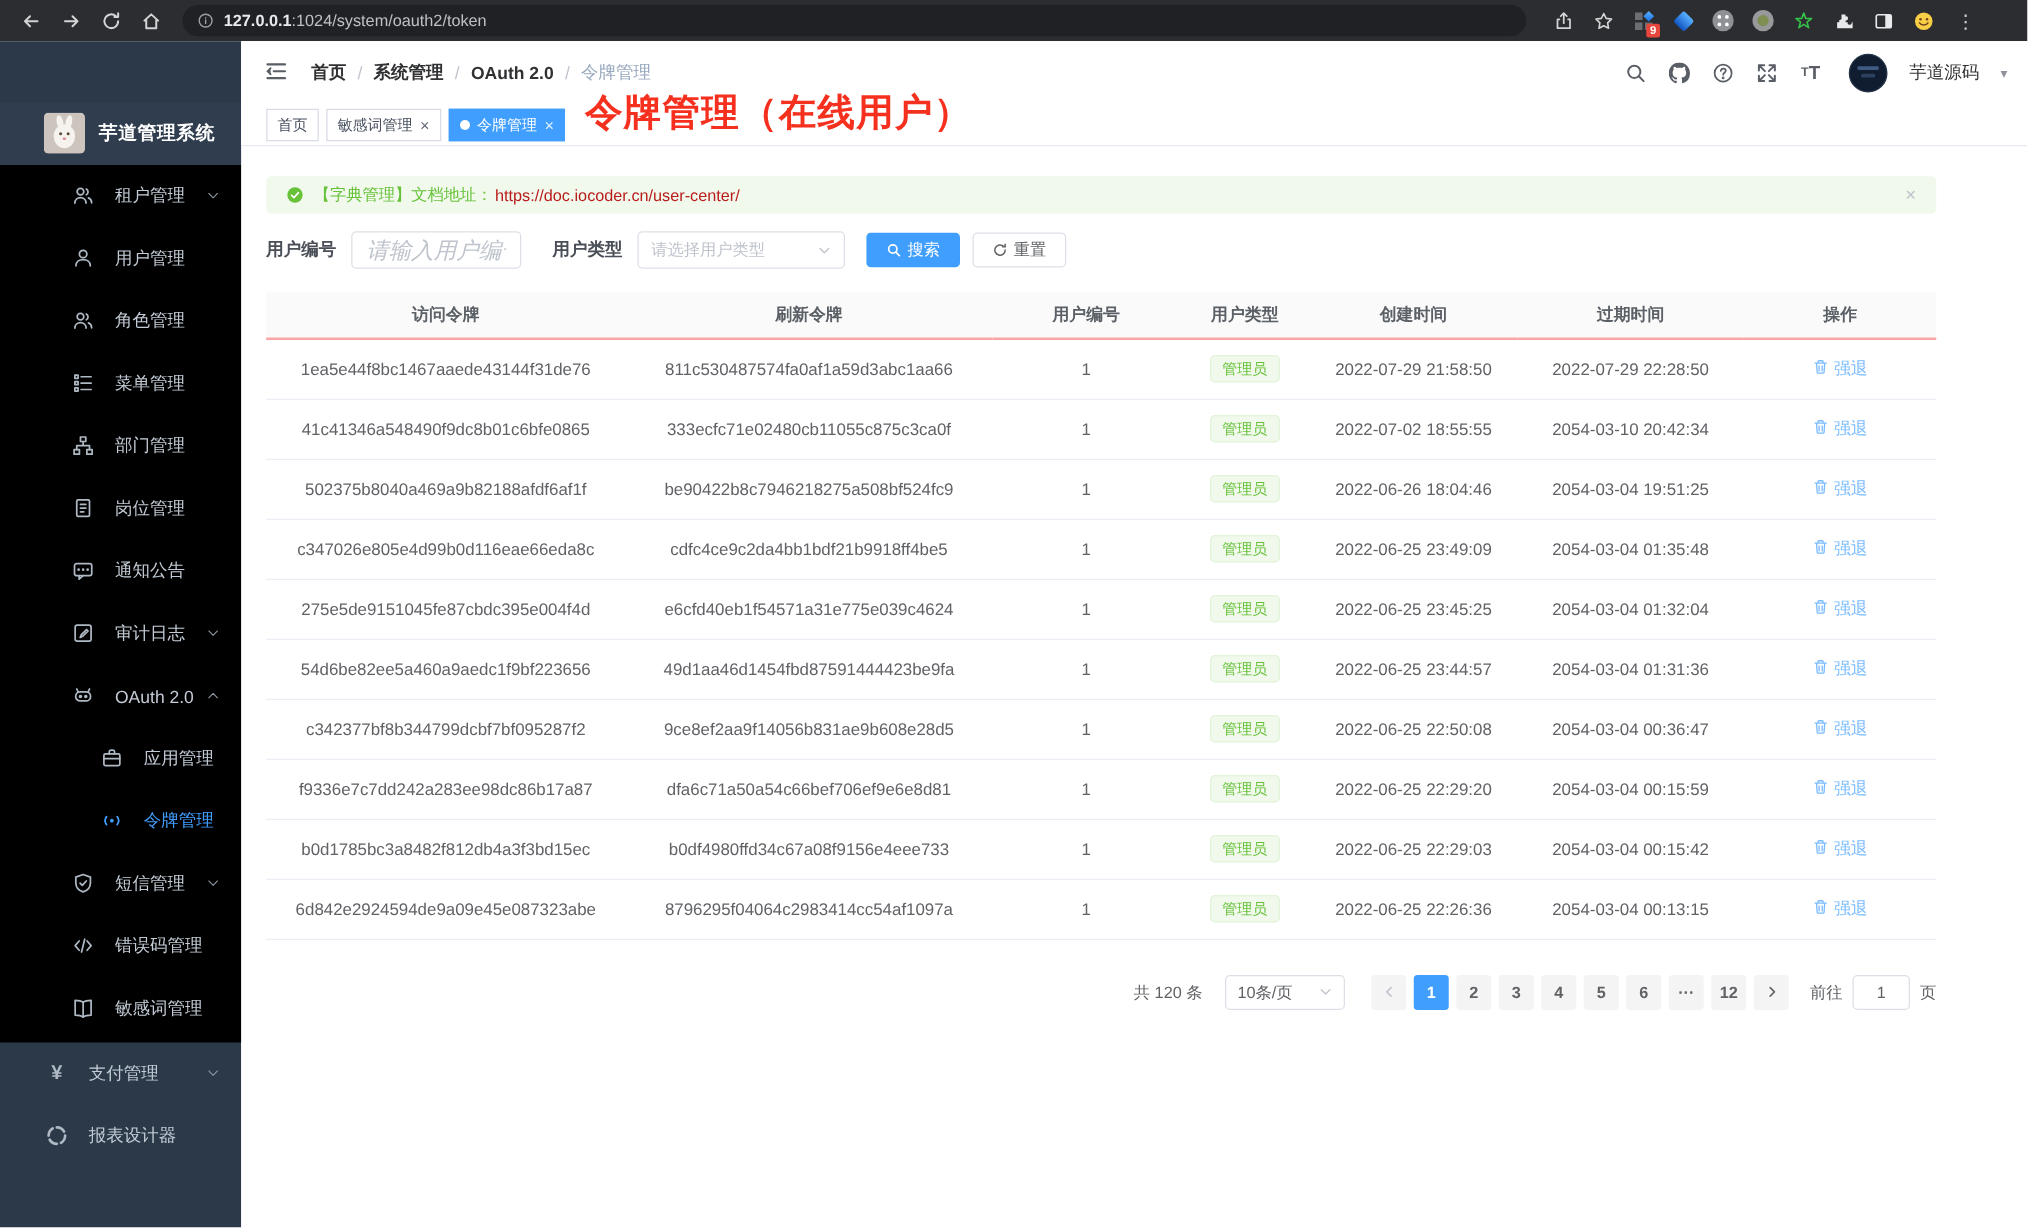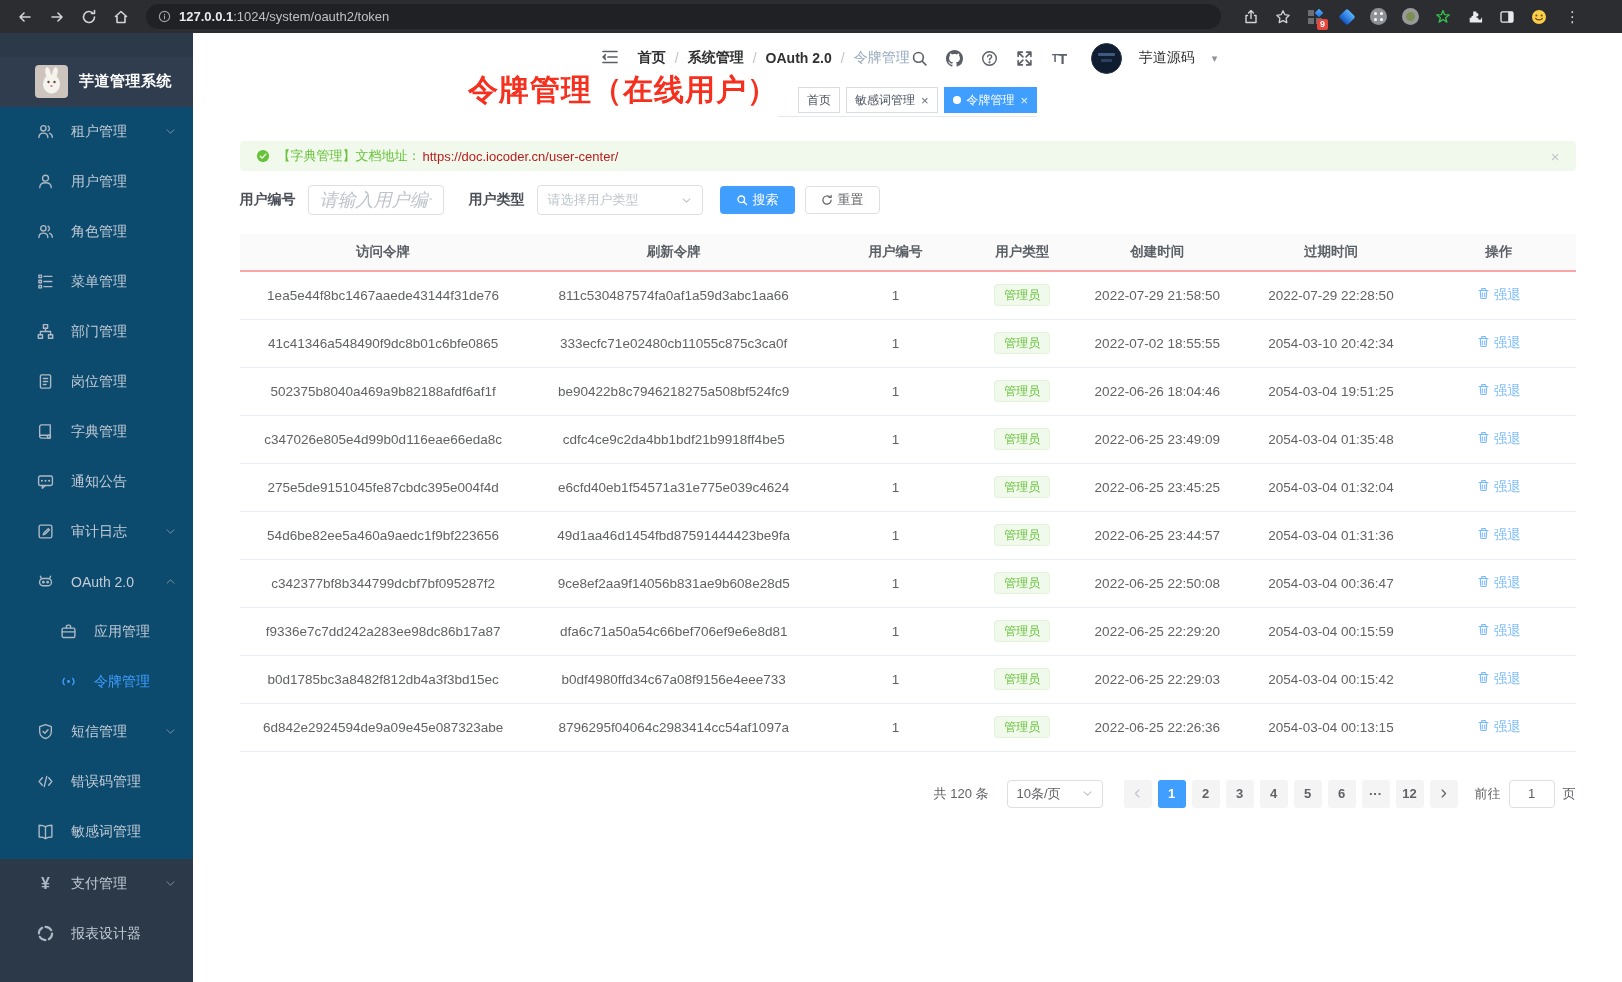--- a/index.html
+++ b/index.html
@@ -44,35 +44,35 @@
 
   
   .app { display:flex; height:949px; position:relative; }
 
   
   .sidebar { width:193px; background:#2c3949; display:flex; flex-direction:column; flex:0 0 auto;justify-content:center; }
   .logo-row { height:50px; background:#2f3d4f; display:flex; align-items:center;
     padding-left:35px; gap:11px; flex:0 0 auto; }
   .logo-img { width:33px; height:33px; border-radius:4px; overflow:hidden; flex:0 0 auto; }
   .logo-title { color:#fff; font-size:15px; font-weight:700; letter-spacing:.5px; }
-  .menu-top { background:#0c4a6e; padding-bottom:2px; }
+  .menu-top { background:#000000; padding-bottom:2px;padding-left:21px; }
   .side-item { height:50px; display:flex; align-items:center; padding-left:37px; gap:17px;
     color:#c3ccd6; font-size:14px; position:relative; cursor:pointer; }
   .side-item .s-ic { width:17px; height:17px; color:#aeb9c4; flex:0 0 auto; display:flex;
     align-items:center; justify-content:center; }
   .side-item .s-ic svg { width:17px; height:17px; }
   .side-item.sub { padding-left:60px; }
   .side-item.active { color:#409eff; }
   .side-item.active .s-ic { color:#409eff; }
   .side-chevron { position:absolute; right:17px; color:#8d98a5; display:flex; }
   .side-chevron svg { width:11px; height:11px; }
   .yen-glyph { font-size:16px; font-weight:700; line-height:1; }
 
   
-  .main { flex:1; display:flex; flex-direction:column; background:#fff; min-width:0;align-items:center; }
+  .main { flex:1; display:flex; flex-direction:column; background:#fff; min-width:0; }
   .topbar { height:50px; display:flex; align-items:center; padding:0 16px; background:#fff; }
   .fold { width:22px; height:22px; color:#5a5e66; margin:0 16px 0 2px; display:flex; cursor:pointer; }
   .fold svg { width:20px; height:20px; }
   .breadcrumb { display:flex; align-items:center; font-size:14px; }
   .crumb { color:#303133; font-weight:600; }
   .crumb.muted { color:#97a8be; font-weight:400; }
   .crumb-sep { color:#c0c4cc; margin:0 9px; font-weight:400; }
   .top-right { margin-left:auto; display:flex; align-items:center; gap:15px; color:#5a5e66; }
   .top-ic { width:20px; height:20px; display:flex; align-items:center; justify-content:center; cursor:pointer; }
   .top-ic svg { width:17px; height:17px; }
@@ -328,30 +328,20 @@
             <svg viewBox="0 0 16 16" fill="none" stroke="currentColor" stroke-width="1.3" stroke-linecap="round" stroke-linejoin="round">
               <rect x="3.2" y="1.8" width="9.6" height="12.4" rx="1"></rect>
               <path d="M6 5.2h4M6 8h4M6 10.8h2.5"></path>
             </svg>
           </span>
           <span>岗位管理</span>
         </div>
         <div class="side-item">
           <span class="s-ic">
             <svg viewBox="0 0 16 16" fill="none" stroke="currentColor" stroke-width="1.3" stroke-linecap="round" stroke-linejoin="round">
-              <path d="M4.2 1.8h8.3v12.4H4.2A1.7 1.7 0 0 1 2.5 12.5v-9A1.7 1.7 0 0 1 4.2 1.8z"></path>
-              <path d="M2.5 11.5h10"></path>
-              <circle cx="11.3" cy="13" r="1.5"></circle>
-            </svg>
-          </span>
-          <span>字典管理</span>
-        </div>
-        <div class="side-item">
-          <span class="s-ic">
-            <svg viewBox="0 0 16 16" fill="none" stroke="currentColor" stroke-width="1.3" stroke-linecap="round" stroke-linejoin="round">
               <rect x="1.5" y="2.8" width="13" height="9" rx="1.6"></rect>
               <path d="M5 11.8v2.6l3-2.6"></path>
               <path d="M4.6 7.3h.02M8 7.3h.02M11.4 7.3h.02" stroke-width="2"></path>
             </svg>
           </span>
           <span>通知公告</span>
         </div>
         <div class="side-item">
           <span class="s-ic">
             <svg viewBox="0 0 16 16" fill="none" stroke="currentColor" stroke-width="1.3" stroke-linecap="round" stroke-linejoin="round">

